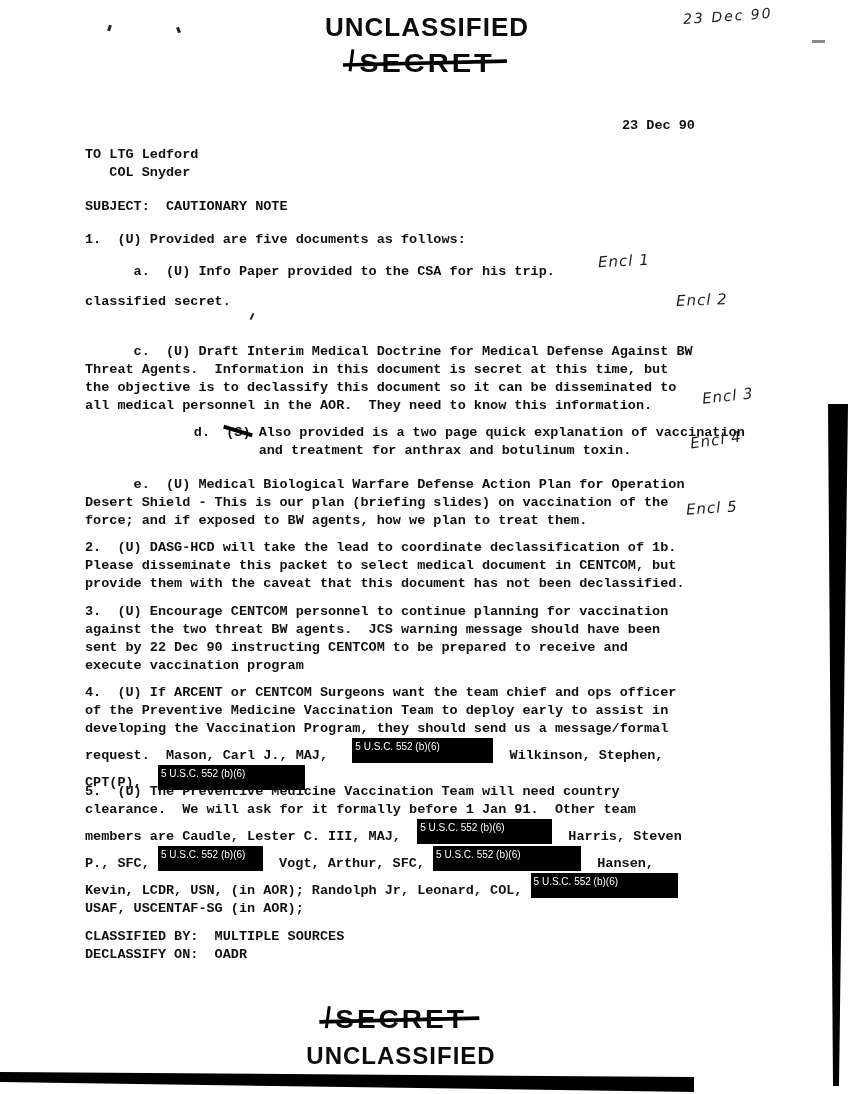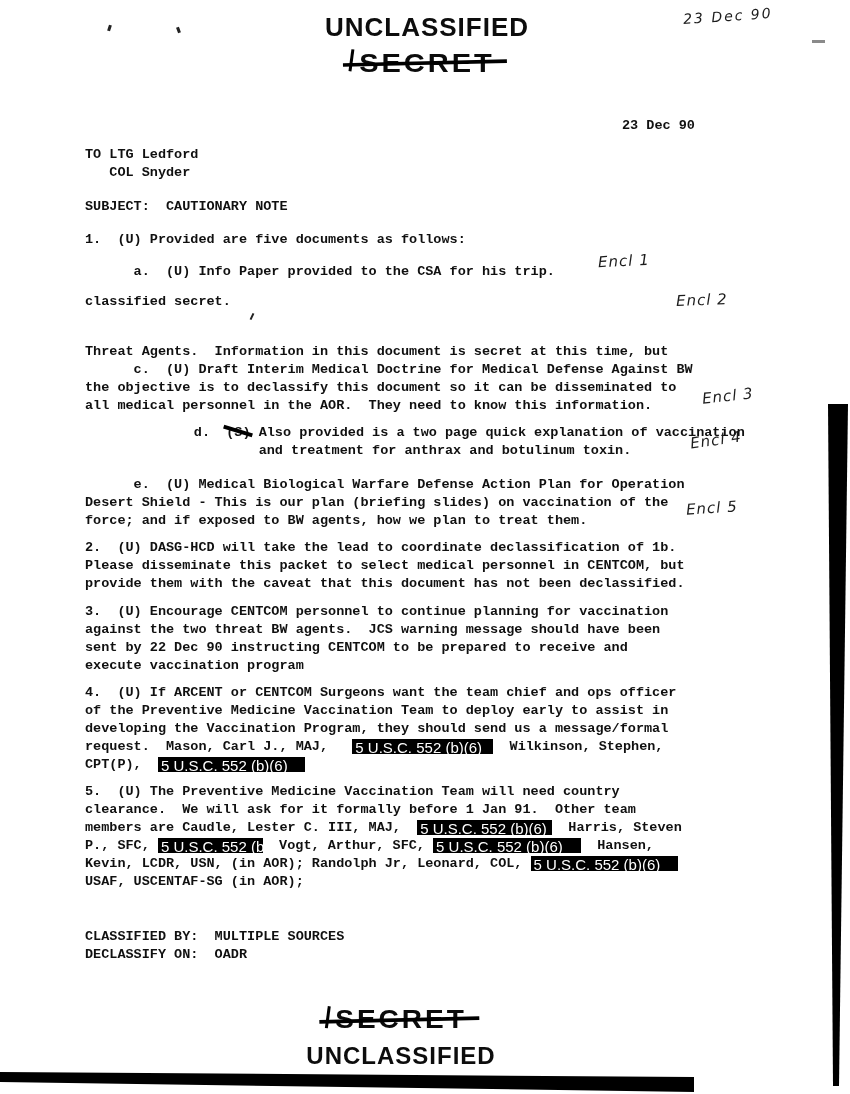--- a/index.html
+++ b/index.html
@@ -18,22 +18,22 @@
   
   .hand{position:absolute;font-family:"DejaVu Sans",sans-serif;font-style:italic;
         color:#1c1c1c;white-space:nowrap;}
   .hand-date{font-size:14px;transform:rotate(-4deg);letter-spacing:2px;}
   .encl{font-size:15px;letter-spacing:1px;font-weight:500;}
   
   .typed-date{position:absolute;font-weight:bold;font-size:13.5px;white-space:pre;}
   .para{position:absolute;left:85px;width:720px;}
   .line{white-space:pre;font-weight:bold;font-size:13.5px;line-height:18px;color:#101010;}
   .redact{display:inline-block;background:#000;color:#fff;
-          font-family:"Liberation Sans",sans-serif;font-weight:normal;font-size:15px;
-          height:15px;line-height:17px;padding-left:3px;vertical-align:-4px;
+          font-family:"Liberation Sans",sans-serif;font-weight:normal;font-size:10px;
+          height:25px;line-height:17px;padding-left:3px;vertical-align:-4px;
           overflow:hidden;white-space:nowrap;box-sizing:border-box;}
   .struckmark{position:relative;display:inline-block;}
   .struckmark::after{content:"";position:absolute;left:-3px;right:-3px;top:5px;height:4px;
           background:#000;transform:rotate(17deg);}
   
   .stamp{position:absolute;font-family:"Liberation Sans",sans-serif;font-weight:bold;
          font-size:25px;line-height:29px;letter-spacing:0.3px;color:#000;white-space:nowrap;}
   
   .vbar{position:absolute;left:826px;top:404px;width:24px;height:682px;background:#000;
         -webkit-clip-path:polygon(2px 0,22px 0,13px 100%,7px 100%);
@@ -75,37 +75,37 @@
       <div class="para" style="top: 231px;">
         <div class="line">1.  (U) Provided are five documents as follows:</div>
       </div>
       <div class="para" style="top: 263px;">
         <div class="line">      a.  (U) Info Paper provided to the CSA for his trip.</div>
       </div>
       <div class="para" style="top: 293px;">
         <div class="line">classified secret.</div>
       </div>
       <div class="para" style="top: 343px;">
+        <div class="line">      c.  (U) Draft Interim Medical Doctrine for Medical Defense Against BW</div>
         <div class="line">Threat Agents.  Information in this document is secret at this time, but</div>
-        <div class="line">      c.  (U) Draft Interim Medical Doctrine for Medical Defense Against BW</div>
         <div class="line">the objective is to declassify this document so it can be disseminated to</div>
         <div class="line">all medical personnel in the AOR.  They need to know this information.</div>
       </div>
       <div class="para" style="top: 424px; text-align: center;">
         <div class="line">      d.  <span class="struckmark">(S)</span> Also provided is a two page quick explanation of vaccination</div>
         <div class="line">and treatment for anthrax and botulinum toxin.</div>
       </div>
       <div class="para" style="top: 476px;">
         <div class="line">      e.  (U) Medical Biological Warfare Defense Action Plan for Operation</div>
         <div class="line">Desert Shield - This is our plan (briefing slides) on vaccination of the</div>
         <div class="line">force; and if exposed to BW agents, how we plan to treat them.</div>
       </div>
       <div class="para" style="top: 539px;">
         <div class="line">2.  (U) DASG-HCD will take the lead to coordinate declassification of 1b.</div>
-        <div class="line">Please disseminate this packet to select medical personnel in CENTCOM, but</div>
+        <div class="line">Please disseminate this packet to select medical document in CENTCOM, but</div>
         <div class="line">provide them with the caveat that this document has not been declassified.</div>
       </div>
       <div class="para" style="top: 603px;">
         <div class="line">3.  (U) Encourage CENTCOM personnel to continue planning for vaccination</div>
         <div class="line">against the two threat BW agents.  JCS warning message should have been</div>
         <div class="line">sent by 22 Dec 90 instructing CENTCOM to be prepared to receive and</div>
         <div class="line">execute vaccination program</div>
       </div>
       <div class="para" style="top: 684px;">
         <div class="line">4.  (U) If ARCENT or CENTCOM Surgeons want the team chief and ops officer</div>

